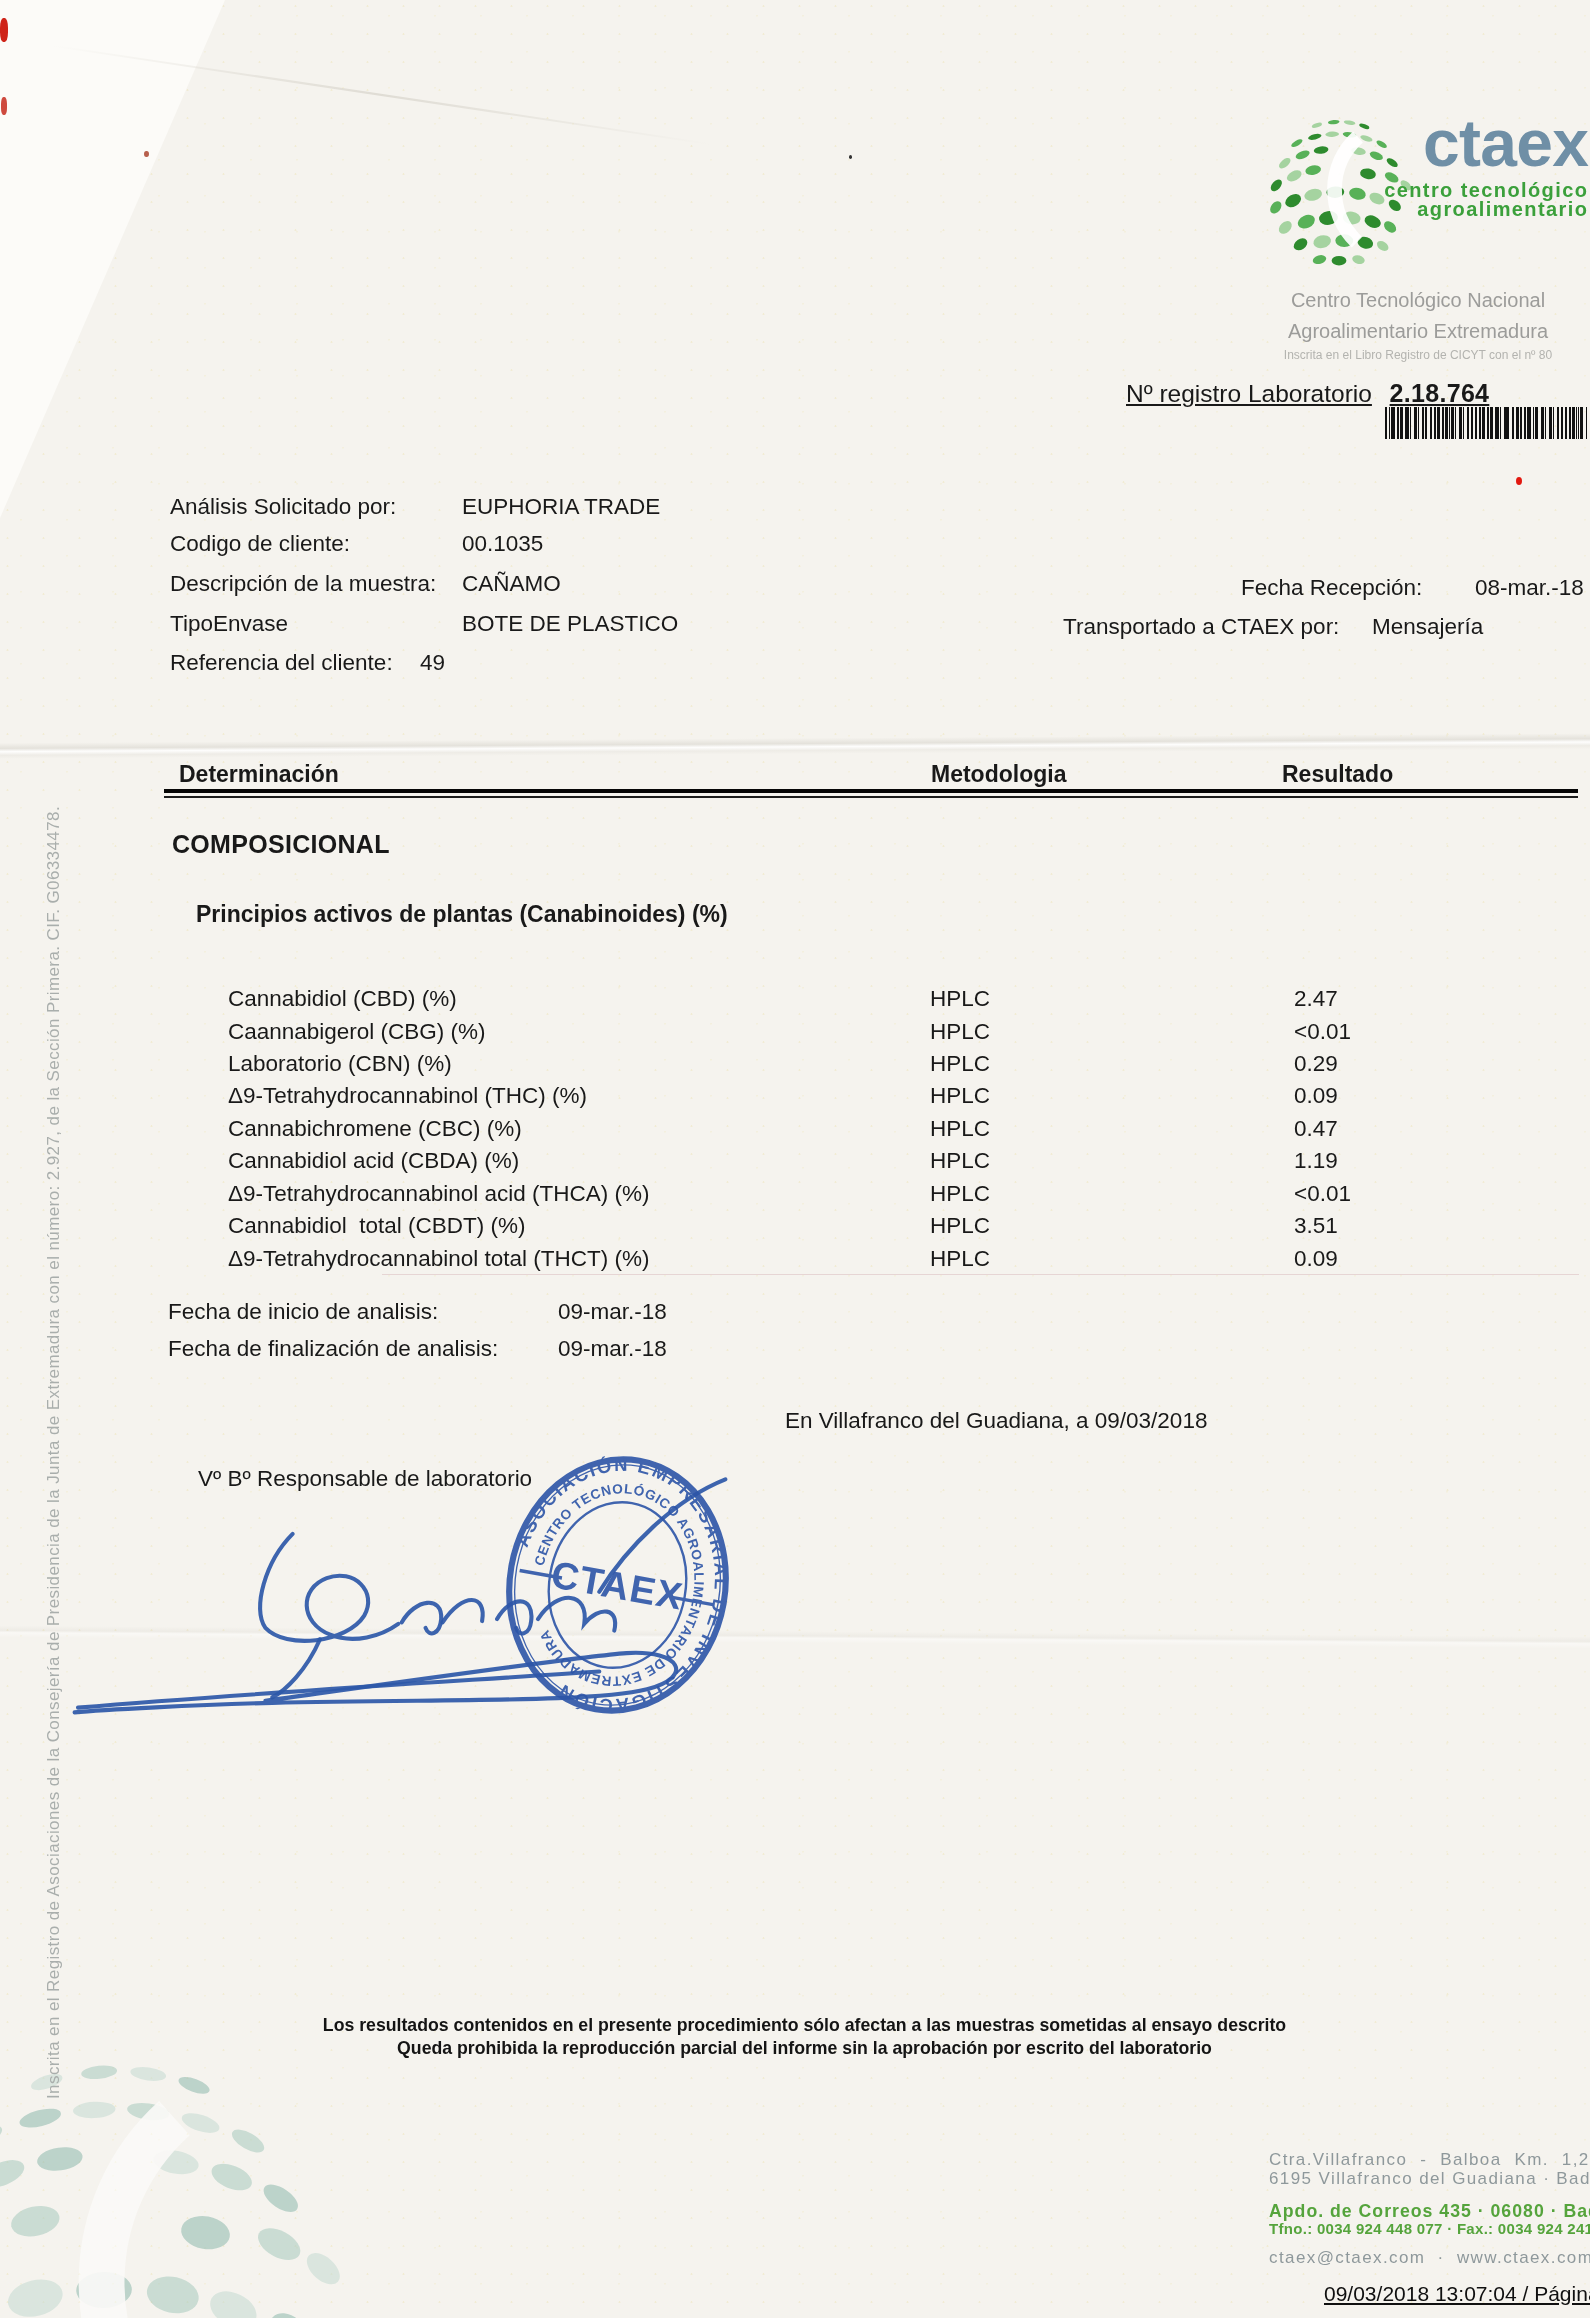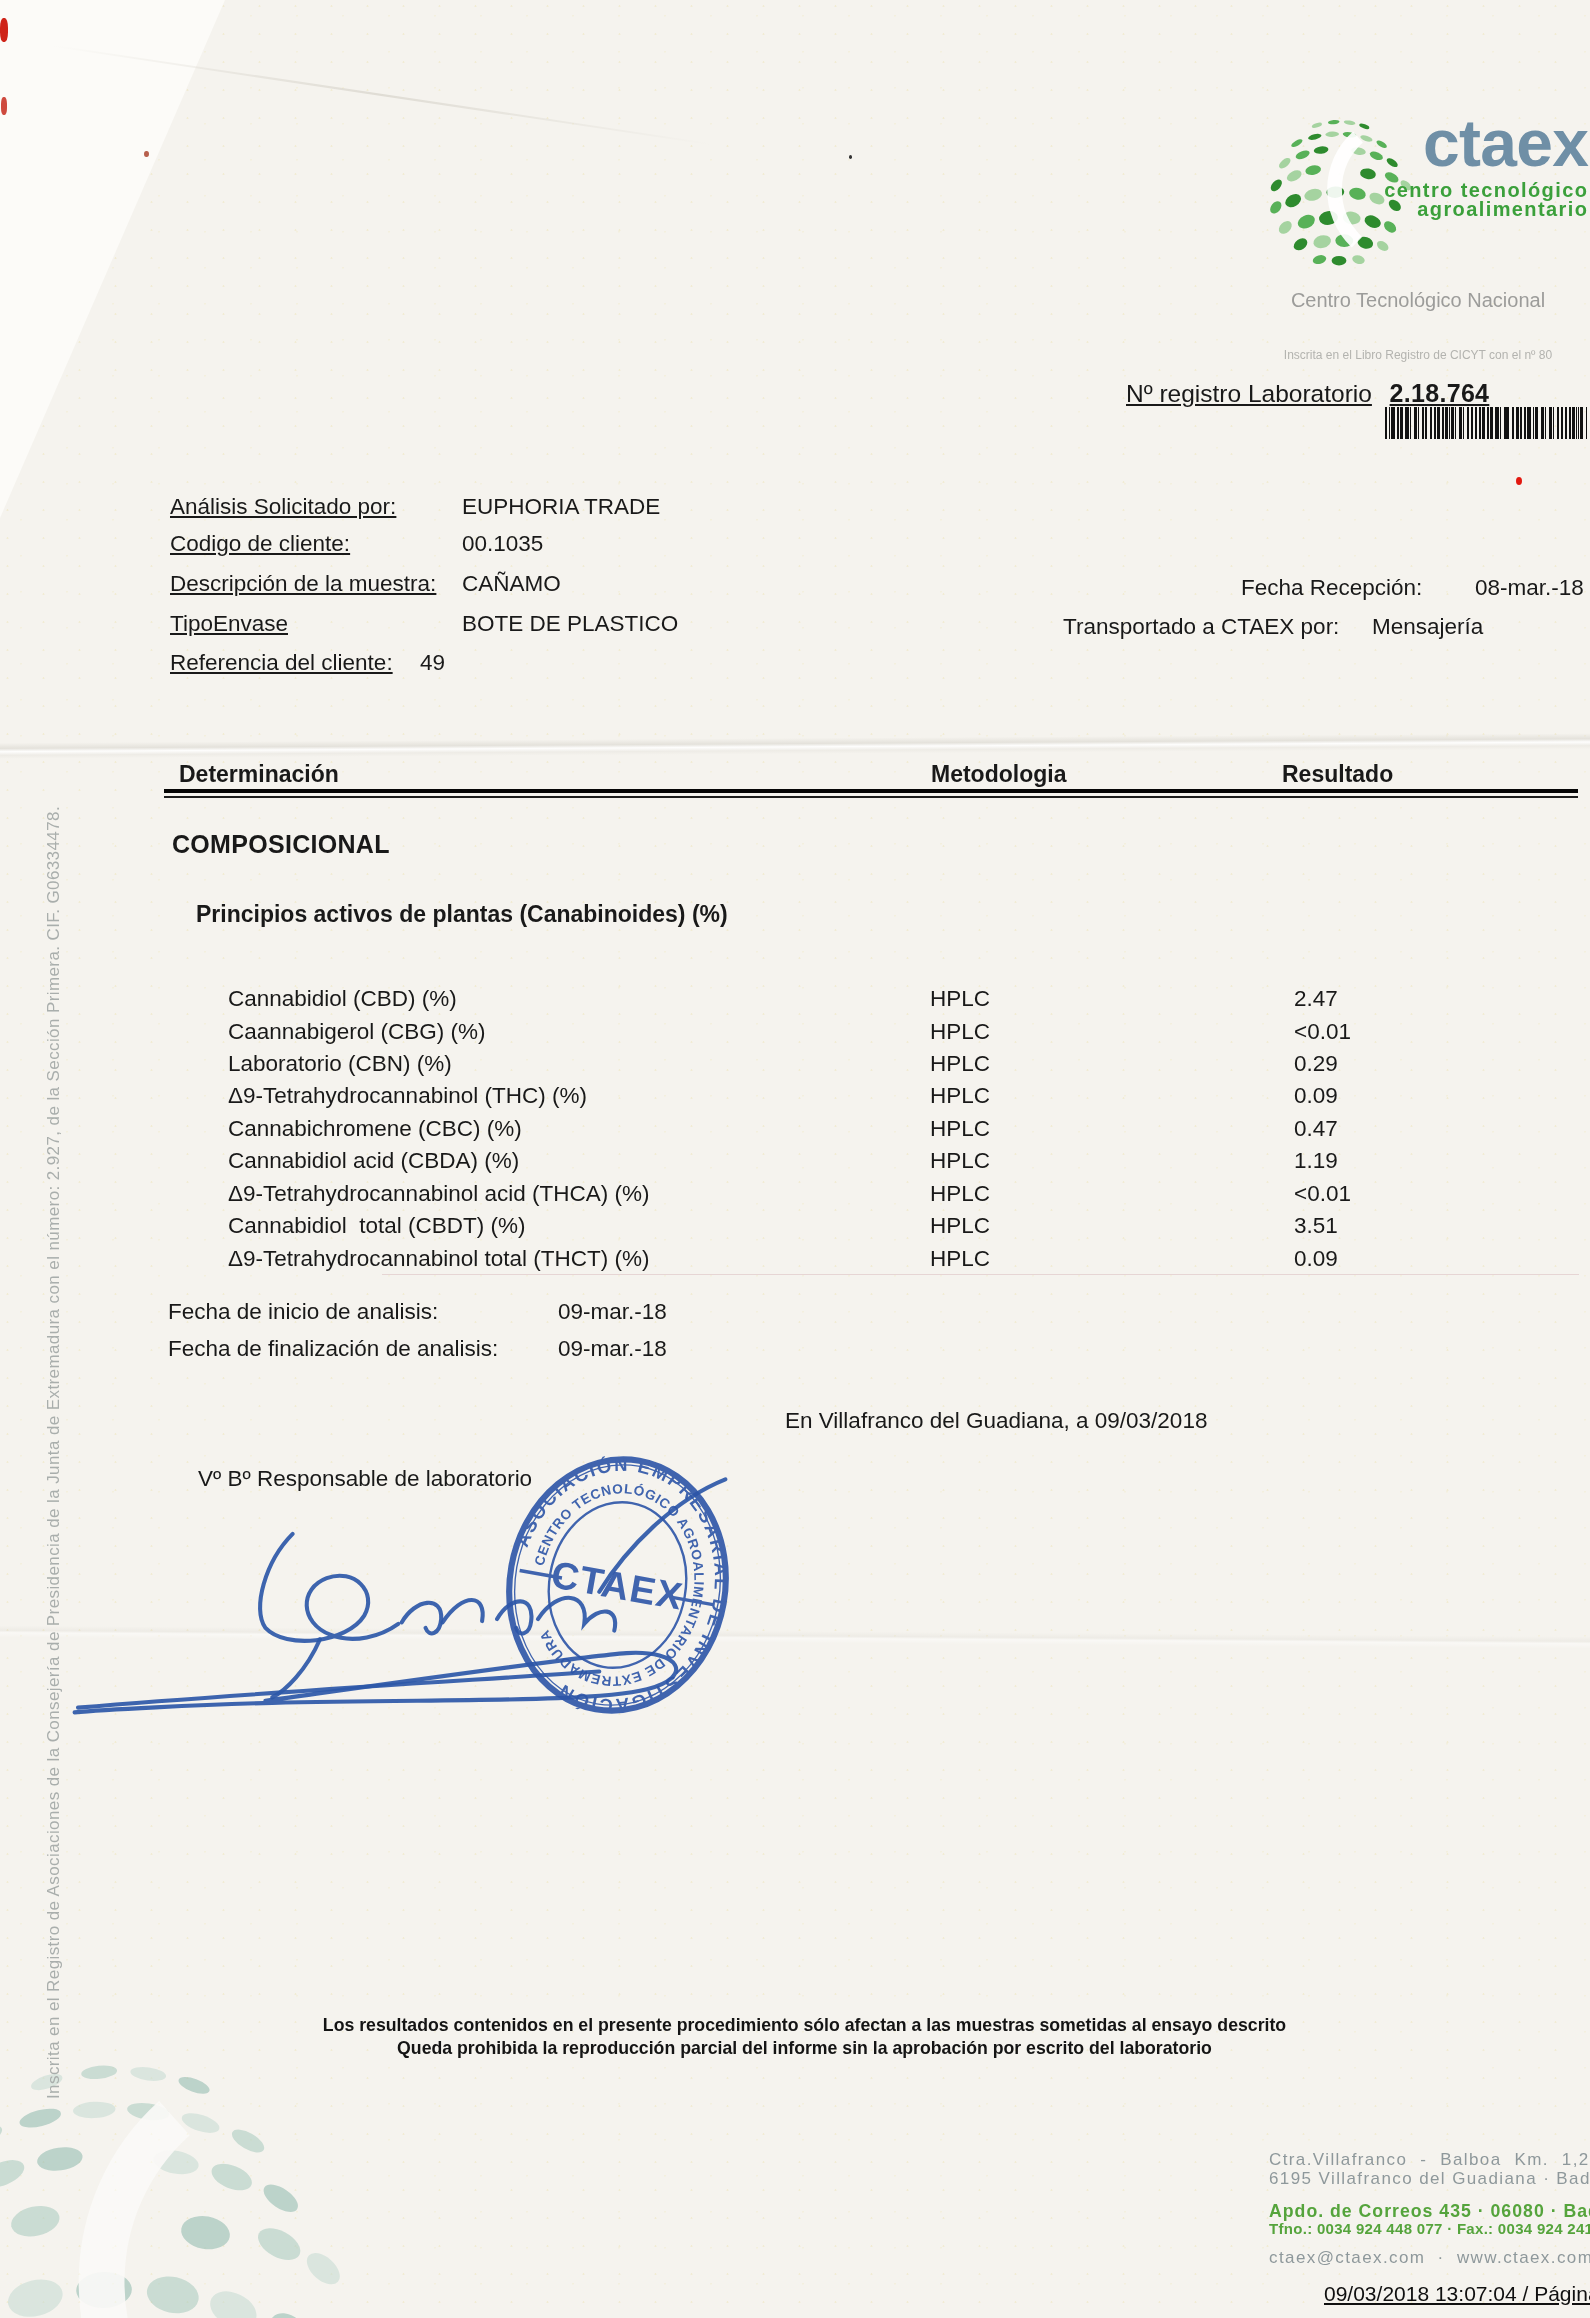--- a/index.html
+++ b/index.html
@@ -50,21 +50,21 @@
   .doc-title{left:203px;top:382px;font-size:43px;font-weight:700;letter-spacing:0.3px;}
   .registro{left:1126px;top:379px;font-size:24.5px;}
   .registro b{font-size:25px;margin-left:17.7px;letter-spacing:0.3px;}
   .barcode{left:1385px;top:407px;width:202px;height:32px;
     background:
       repeating-linear-gradient(90deg,#111 0 1.4px,transparent 1.4px 4.1px),
       repeating-linear-gradient(90deg,#111 0 2px,transparent 2px 7.5px),
       repeating-linear-gradient(90deg,transparent 0 5.5px,#111 5.5px 6.8px,transparent 6.8px 11.6px);}
 
   .f33{font-size:22.5px;line-height:1.15;}
-  .lbl{position:absolute;left:170px;text-decoration:underline;}
+  .lbl{position:absolute;left:170px;}
   .val{position:absolute;}
 
   .th{font-size:23px;font-weight:700;}
   .rule2{left:164px;top:789px;width:1414px;height:3.4px;
     border-top:4.1px solid #060606;border-bottom:2px solid #1c1c1c;}
   .sect{left:172px;top:830px;font-size:25px;font-weight:700;letter-spacing:0.3px;}
   .subsect{left:196px;top:901px;font-size:23px;font-weight:700;}
   .rname{position:absolute;left:228px;white-space:pre;}
   .rmethod{position:absolute;left:930px;}
   .rvalue{position:absolute;left:1294px;}
@@ -160,20 +160,21 @@
   <div class="abs side-text">Inscrita en el Registro de Asociaciones de la Consejería de Presidencia de la Junta de Extremadura con el número: 2.927, de la Sección Primera. CIF. G06334478.</div>
 
   <div class="abs logo-box">
     <svg class="abs globe-main" style="left:2px;top:4.1px;" viewBox="0 0 300 300">
       <use href="#globe-g"></use>
     </svg>
     <div class="abs wordmark">ctaex</div>
     <div class="abs tagline" style="top:85px;">centro tecnológico</div>
     <div class="abs tagline" style="top:104px;">agroalimentario</div>
     <div class="abs org" style="top:195px;">Centro Tecnológico Nacional</div>
+    <div class="abs org" style="top:226px;">Agroalimentario Extremadura</div>
     <div class="abs org-small" style="top:254px;">Inscrita en el Libro Registro de CICYT con el nº 80</div>
   </div>
 
 
   <div class="abs registro nowrap">
     <span>Nº registro Laboratorio</span><b>2.18.764</b>
   </div>
   <div class="abs barcode"></div>
 
   <div class="abs f33" style="top:494px;width:100%;">

